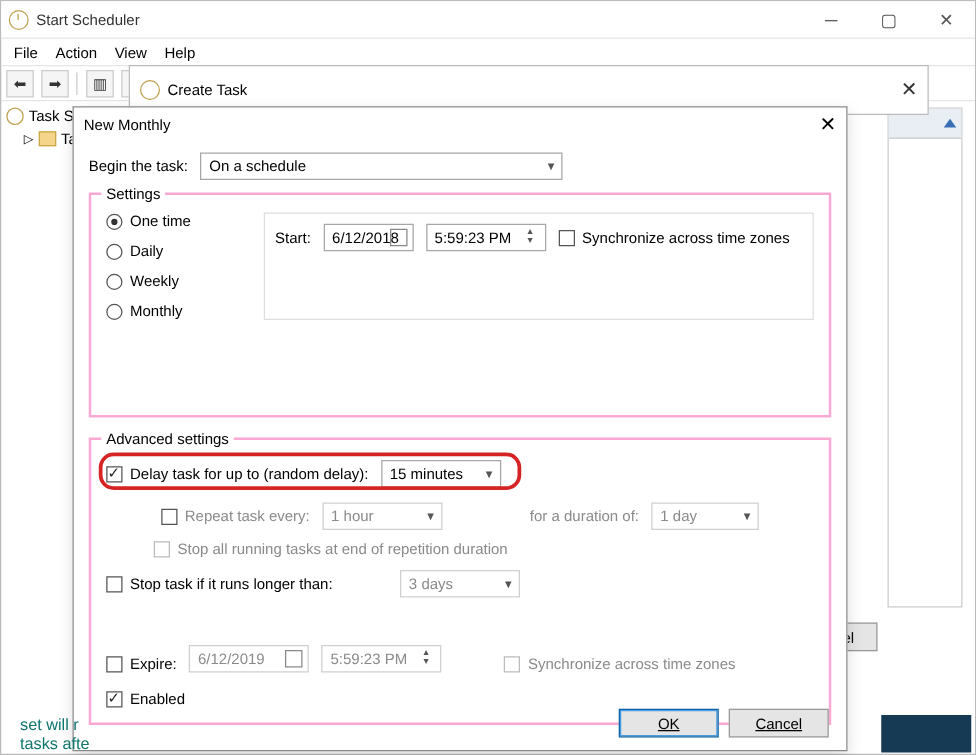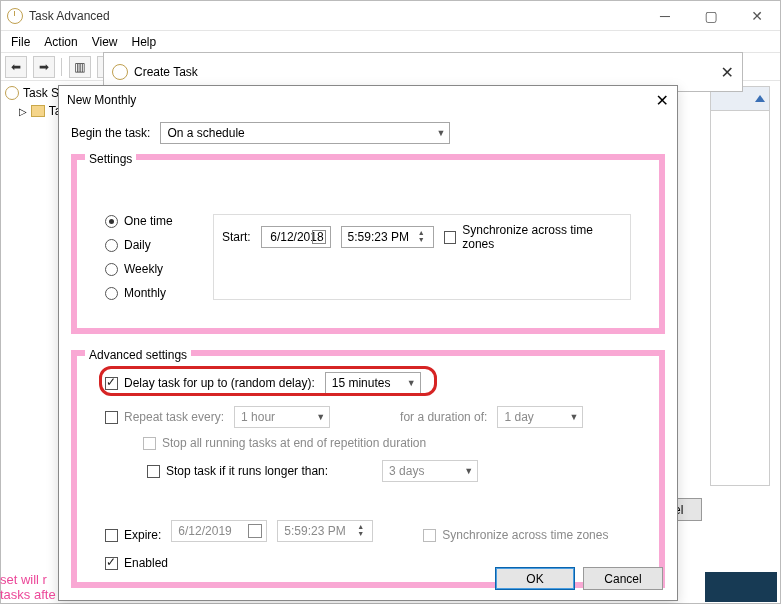--- a/index.html
+++ b/index.html
@@ -38,45 +38,45 @@
   .dlg .dlgtitle { height:28px; display:flex; align-items:center; padding:0 8px; font-size:12px; }
   .dlg .dlgtitle .dx { margin-left:auto; font-size:16px; }
   .dlg .body { position:absolute; left:12px; right:12px; top:36px; bottom:40px; }
   .row { display:flex; align-items:center; gap:10px; }
   .lbl { font-size:12px; }
   .combo, .txt, .date, .time { border:1px solid #a6a6a6; background:#fff; height:22px; display:flex; align-items:center; padding:0 6px; font-size:12px; position:relative; }
   .combo .car, .date .car, .time .car { position:absolute; right:4px; top:50%; transform:translateY(-50%); font-size:9px; color:#555; }
   .date .cal { position:absolute; right:4px; top:3px; width:14px; height:14px; border:1px solid #888; }
   .time .spin { position:absolute; right:3px; top:2px; width:12px; display:flex; flex-direction:column; }
   .time .spin span { font-size:7px; line-height:7px; color:#555;}
-  .groupbox { border:6px solid #f9a8d4; margin-top:10px; position:relative; padding:14px 28px 12px; }
+  .groupbox { border:2px solid #f9a8d4; margin-top:10px; position:relative; padding:14px 12px 12px; }
   .groupbox .glabel { position:absolute; top:-8px; left:8px; background:#fff; padding:0 4px; font-size:12px; }
   .radio, .check { display:flex; align-items:center; gap:6px; font-size:12px; }
   .radiodot { width:13px; height:13px; border:1px solid #555; border-radius:50%; position:relative; }
   .radiodot.sel::after { content:""; position:absolute; left:3px; top:3px; width:5px; height:5px; background:#333; border-radius:50%; }
   .chkbox { width:13px; height:13px; border:1px solid #555; position:relative; background:#fff; }
   .chkbox.sel::after { content:"✓"; position:absolute; left:0; top:-3px; font-size:12px; color:#222; }
   .disabled { color:#8a8a8a; }
   .disabled .combo, .disabled .date, .disabled .time, .combo.disabled, .date.disabled, .time.disabled { border-color:#cfcfcf; color:#8a8a8a; }
   .chkbox.disabled { border-color:#bbb; }
   .hl { position:absolute; border:3px solid #d62424; border-radius:12px; pointer-events:none; }
   .dlgbtns { position:absolute; right:14px; bottom:10px; display:flex; gap:8px; }
-  .btn { width:80px; height:23px; border:1px solid #999; background:#e5e5e5; display:flex; align-items:center; justify-content:center; font-size:12px; }
+  .btn { width:80px; height:23px; border:1px solid #999; background:#e5e5e5; display:flex; align-items:center; justify-content:center; font-size:12px;text-decoration:underline; }
   .btn.default { border:1px solid #0a64ad; box-shadow:inset 0 0 0 1px #4a9de0; }
 
-  .bottomtext { position:absolute; left:0; bottom:2px; font-size:13px; color:#ec4899; padding-left:0;}
+  .bottomtext { position:absolute; left:16px; bottom:2px; font-size:13px; color:#0f766e; padding-left:0;}
   .corner { position:absolute; right:4px; bottom:2px; width:72px; height:30px; background:#173a54; }
 </style>
 </head>
 <body>
 
 <div class="appwin">
   <div class="titlebar">
     <span class="tlogo"></span>
-    <span class="ttitle">Task Advanced</span>
+    <span class="ttitle">Start Scheduler</span>
     <div class="winbtns">
       <div class="winbtn">─</div>
       <div class="winbtn">▢</div>
       <div class="winbtn">✕</div>
     </div>
   </div>
   <div class="menubar">
     <span>File</span>
     <span>Action</span>
     <span>View</span>
@@ -126,21 +126,21 @@
     <div class="row" style="margin-bottom:6px;">
       <span class="lbl">Begin the task:</span>
       <div class="combo" style="width:290px;">
         <span>On a schedule</span>
         <span class="car">▼</span>
       </div>
     </div>
 
     <div class="groupbox" style="height:180px;">
       <span class="glabel">Settings</span>
-      <div style="display:flex; gap:18px;margin-top:40px;">
+      <div style="display:flex; gap:36px;">
         <div style="display:flex; flex-direction:column; gap:10px; width:90px;">
           <label class="radio">
               <span class="radiodot sel"></span>
               <span>One time</span>
             </label>
           <label class="radio">
               <span class="radiodot"></span>
               <span>Daily</span>
             </label>
           <label class="radio">
@@ -148,21 +148,21 @@
               <span>Weekly</span>
             </label>
           <label class="radio">
               <span class="radiodot"></span>
               <span>Monthly</span>
             </label>
         </div>
         <div style="flex:1; border:1px solid #ddd; padding:8px;">
           <div class="row">
             <span class="lbl">Start:</span>
-            <div class="date" style="width:72px;justify-content:flex-end;">
+            <div class="date" style="width:72px;">
               <span>6/12/2018</span>
               <span class="cal"></span>
             </div>
             <div class="time" style="width:96px;">
               <span>5:59:23 PM</span>
               <span class="spin">
                   <span>▲</span>
                   <span>▼</span>
                 </span>
             </div>
@@ -185,21 +185,21 @@
             <span>Delay task for up to (random delay):</span>
           </label>
           <div class="combo" style="width:96px;">
             <span>15 minutes</span>
             <span class="car">▼</span>
           </div>
         </div>
         <div class="hl" style="left:-6px; top:-4px; width:338px; height:30px;"></div>
       </div>
 
-      <div class="row disabled" style="margin-top:10px;">
+      <div class="row disabled" style="margin-top:10px;justify-content:center;">
         <label class="check">
           <span class="chkbox"></span>
           <span>Repeat task every:</span>
         </label>
         <div class="combo disabled" style="width:96px;">
           <span>1 hour</span>
           <span class="car">▼</span>
         </div>
         <span style="margin-left:60px;">for a duration of:</span>
         <div class="combo disabled" style="width:86px;">
@@ -208,21 +208,21 @@
         </div>
       </div>
 
       <div class="row disabled" style="margin-top:8px; margin-left:38px;">
         <label class="check">
           <span class="chkbox disabled"></span>
           <span>Stop all running tasks at end of repetition duration</span>
         </label>
       </div>
 
-      <div class="row" style="margin-top:10px;margin-left:42px;">
+      <div class="row" style="margin-top:10px;">
         <label class="check">
           <span class="chkbox"></span>
           <span>Stop task if it runs longer than:</span>
         </label>
         <div class="combo disabled" style="width:96px; margin-left:44px;">
           <span>3 days</span>
           <span class="car">▼</span>
         </div>
       </div>
 

